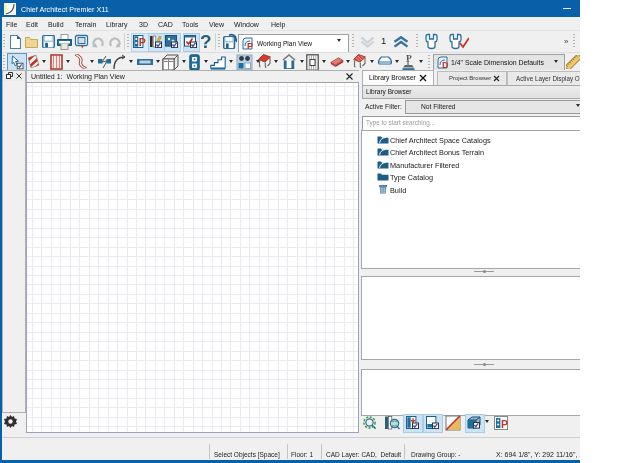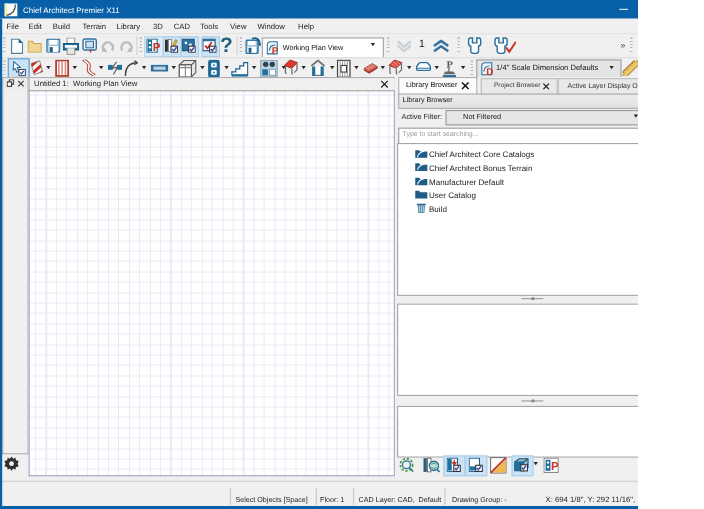--- a/index.html
+++ b/index.html
@@ -389,35 +389,35 @@
       <rect x=".6" y=".6" width="11.8" height="10.8" rx="1" fill="#fff" stroke="#2a6f9e" stroke-width="1"></rect>
       <circle cx="6" cy="5" r="2.6" fill="none" stroke="#2a6f9e" stroke-width="1.1"></circle>
       <path d="M7.8 6.8 L10 9.5" stroke="#2a6f9e" stroke-width="1.2"></path>
     </svg>
 
 <div class="pane" style="left:361px;top:130px;width:257px;height:137px"></div>
 <svg class="a" style="left:377px;top:134.5px" width="12" height="9" viewBox="0 0 12 9">
       <path d="M.5 8.5 V1.5 H4 L5 2.8 H11.5 V8.5z" fill="#1d5d85"></path>
       <path d="M2.6 7.8 Q3.2 3.4 8.6 2.4" fill="none" stroke="#fff" stroke-width=".95"></path>
     </svg>
-<div class="tx" style="left:390px;top:135.5px;font-size:7.3px">Chief Architect Core Catalogs</div>
+<div class="tx" style="left:390px;top:135.5px;font-size:7.3px">Chief Architect Space Catalogs</div>
 <svg class="a" style="left:377px;top:147px" width="12" height="9" viewBox="0 0 12 9">
       <path d="M.5 8.5 V1.5 H4 L5 2.8 H11.5 V8.5z" fill="#1d5d85"></path>
       <path d="M2.6 7.8 Q3.2 3.4 8.6 2.4" fill="none" stroke="#fff" stroke-width=".95"></path>
     </svg>
 <div class="tx" style="left:390px;top:148px;font-size:7.3px">Chief Architect Bonus Terrain</div>
 <svg class="a" style="left:377px;top:159.5px" width="12" height="9" viewBox="0 0 12 9">
       <path d="M.5 8.5 V1.5 H4 L5 2.8 H11.5 V8.5z" fill="#1d5d85"></path>
       <path d="M2.6 7.8 Q3.2 3.4 8.6 2.4" fill="none" stroke="#fff" stroke-width=".95"></path>
     </svg>
-<div class="tx" style="left:390px;top:160.5px;font-size:7.3px">Manufacturer Default</div>
+<div class="tx" style="left:390px;top:160.5px;font-size:7.3px">Manufacturer Filtered</div>
 <svg class="a" style="left:377px;top:172px" width="12" height="9" viewBox="0 0 12 9">
       <path d="M.5 8.5 V1.5 H4 L5 2.8 H11.5 V8.5z" fill="#1d5d85"></path>
     </svg>
-<div class="tx" style="left:390px;top:173px;font-size:7.3px">User Catalog</div>
+<div class="tx" style="left:390px;top:173px;font-size:7.3px">Type Catalog</div>
 <svg class="a" style="left:378px;top:184px" width="10" height="10" viewBox="0 0 10 10">
       <path d="M1.7 2.8 H8.3 L7.8 9.6 H2.2z" fill="#4a7fa6"></path>
       <path d="M3.2 3.4 v5.6 M5 3.4 v5.8 M6.8 3.4 v5.6" stroke="#cfdfe9" stroke-width=".9"></path>
       <rect x="1" y="1.2" width="8" height="1.5" fill="#2d6087"></rect>
     </svg>
 <div class="tx" style="left:390px;top:185.5px;font-size:7.3px">Build</div>
 
 <div class="a" style="left:474px;top:271px;width:20px;height:1px;background:#9a9a9a"></div>
 <div class="a" style="left:483px;top:270px;width:3px;height:3px;background:#888;border-radius:2px"></div>
 

